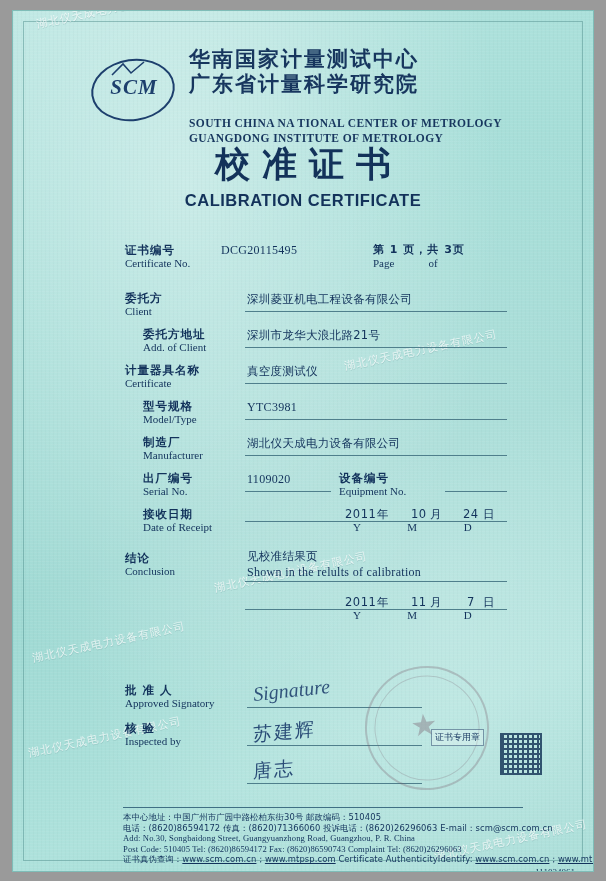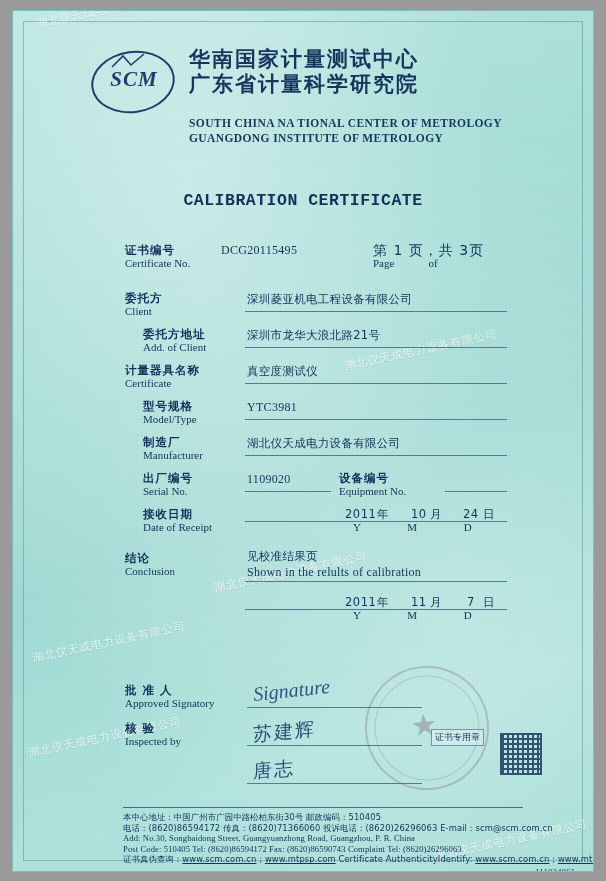--- a/index.html
+++ b/index.html
@@ -74,21 +74,21 @@
 
   
   .header {
     position: absolute;
     left: 0; right: 0; top: 36px;
     height: 86px;
   }
   .logo {
     position: absolute;
     left: 78px;
-    top: 2px;
+    top: 10px;
     width: 86px;
     height: 64px;
   }
   .logo .ring {
     position: absolute;
     left: 0; top: 2px;
     width: 80px; height: 58px;
     border: 2px solid #1d3f6d;
     border-radius: 50%;
     transform: rotate(-8deg);
@@ -147,21 +147,21 @@
     font-size: 35px;
     letter-spacing: 12px;
     color: #13325a;
     text-indent: 12px;
   }
   .title-en {
     position: absolute;
     left: 0; right: 0;
     top: 180px;
     text-align: center;
-    font-family: Liberation Mono, monospace;
+    font-family: Liberation Sans, sans-serif;
     font-weight: bold;
     font-size: 16.5px;
     letter-spacing: 0.5px;
     color: #13325a;
   }
 
   
   .fields {
     position: absolute;
     left: 112px;
@@ -215,21 +215,21 @@
     position: absolute;
     border-bottom: 1px solid #4f7f8c;
     height: 0;
   }
 
   
   .certno { position: absolute; left: 0; top: 0; }
   .pagebox { position: absolute; left: 248px; top: 0; width: 130px; }
   .pagebox .cn {
     font-family: "DejaVu Sans", sans-serif;
-    font-size: 14px; font-weight: normal; letter-spacing: 1px;
+    font-size: 11px; font-weight: bold; letter-spacing: 1px;
     display: block; line-height: 14px; color:#12325b;
   }
   .pagebox .en {
     font-family: "Liberation Serif", serif;
     font-size: 11px; display: block; line-height: 13px; color:#12325b;
   }
   .pagebox .en .of { margin-left: 34px; }
 
   .date-cn {
     position: absolute;
@@ -393,20 +393,21 @@
         <div class="scm">SCM</div>
       </div>
       <div class="org">
         <div class="cn1">华南国家计量测试中心</div>
         <div class="cn2">广东省计量科学研究院</div>
         <div class="en1">SOUTH CHINA NA TIONAL CENTER OF METROLOGY</div>
         <div class="en2">GUANGDONG INSTITUTE OF METROLOGY</div>
       </div>
     </div>
 
+    <div class="title-cn">校准证书</div>
     <div class="title-en">CALIBRATION CERTIFICATE</div>
 
     <div class="fields">
 
       <div class="row" style="height:34px;">
         <div class="certno">
           <div class="lbl" style="position:relative;width:auto;">
             <span class="cn">证书编号</span>
             <span class="en">Certificate No.</span>
           </div>

